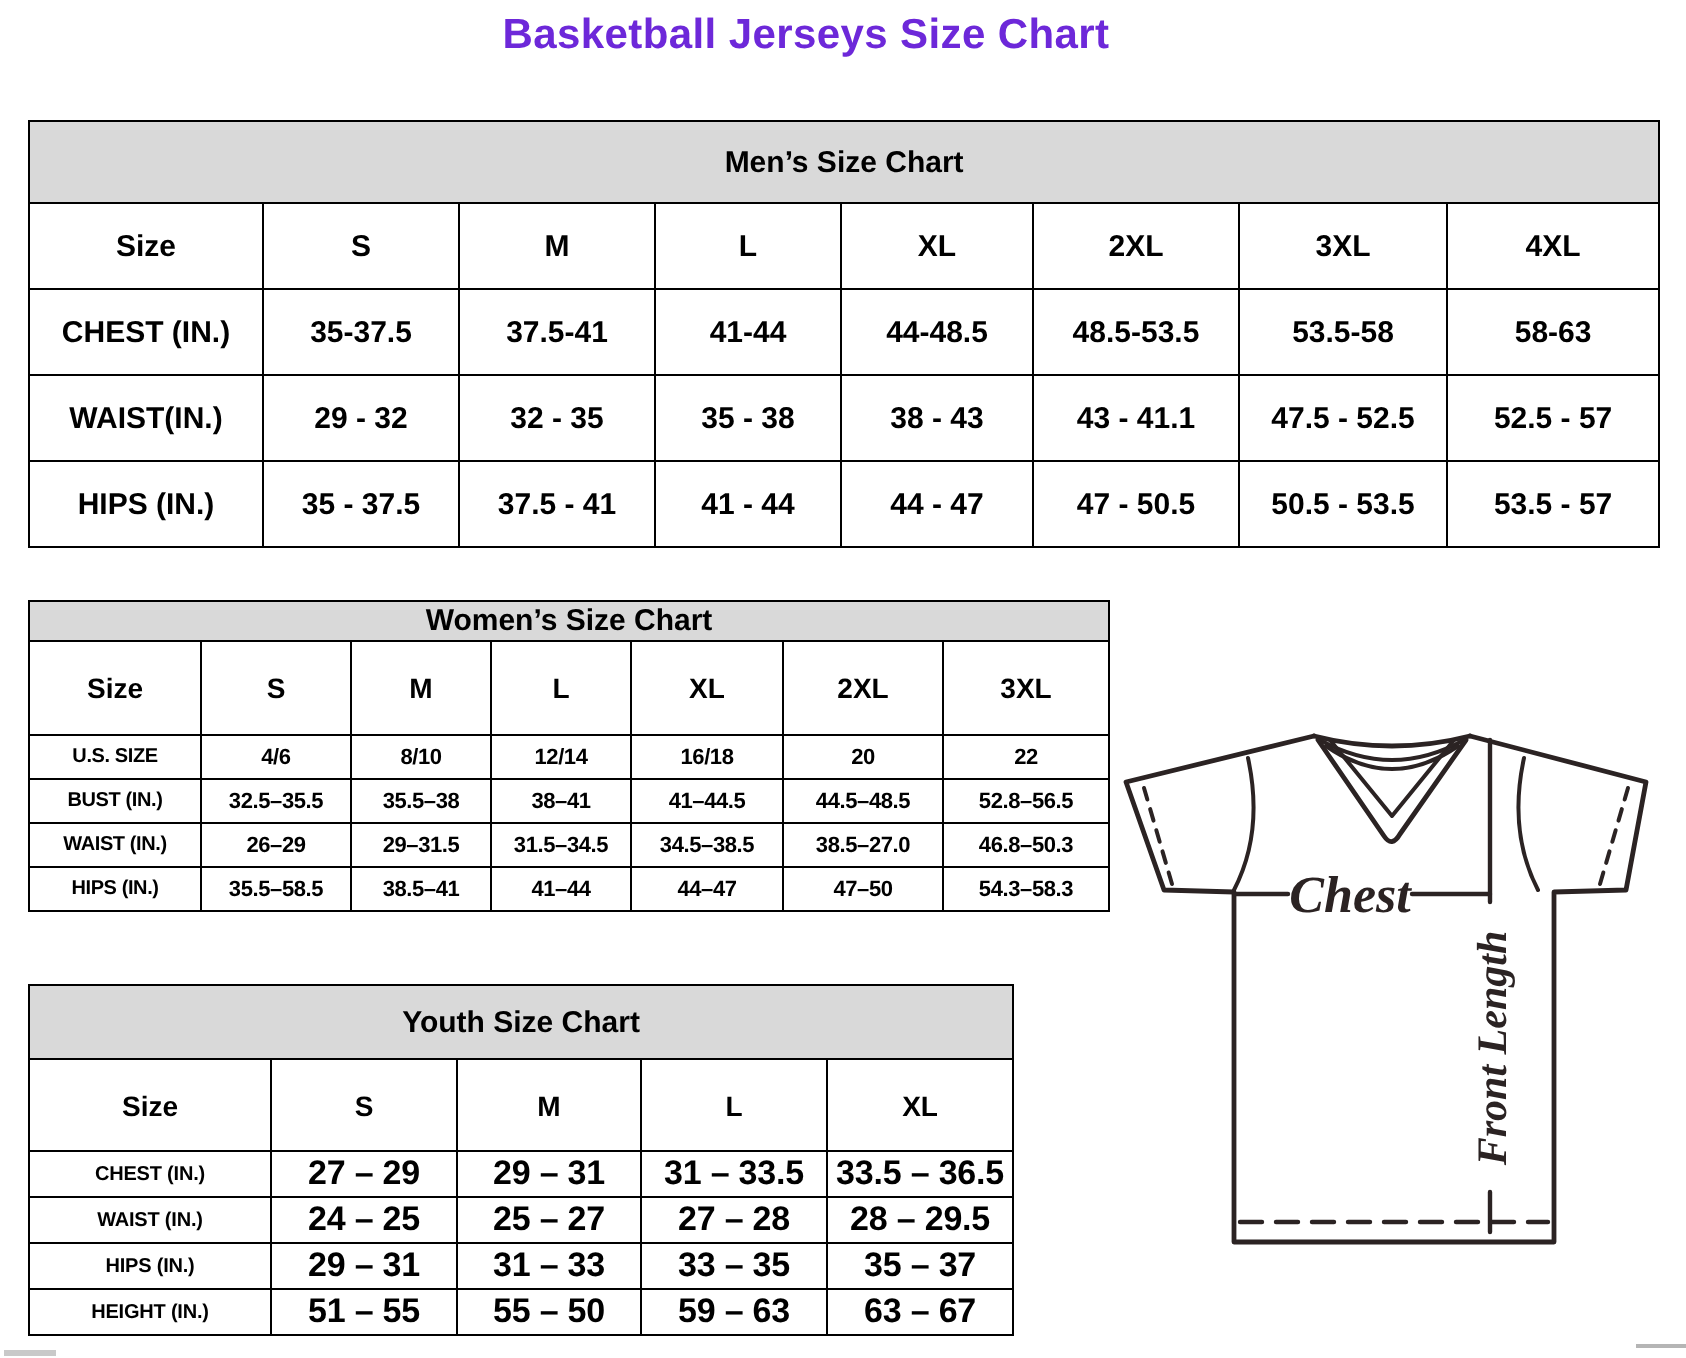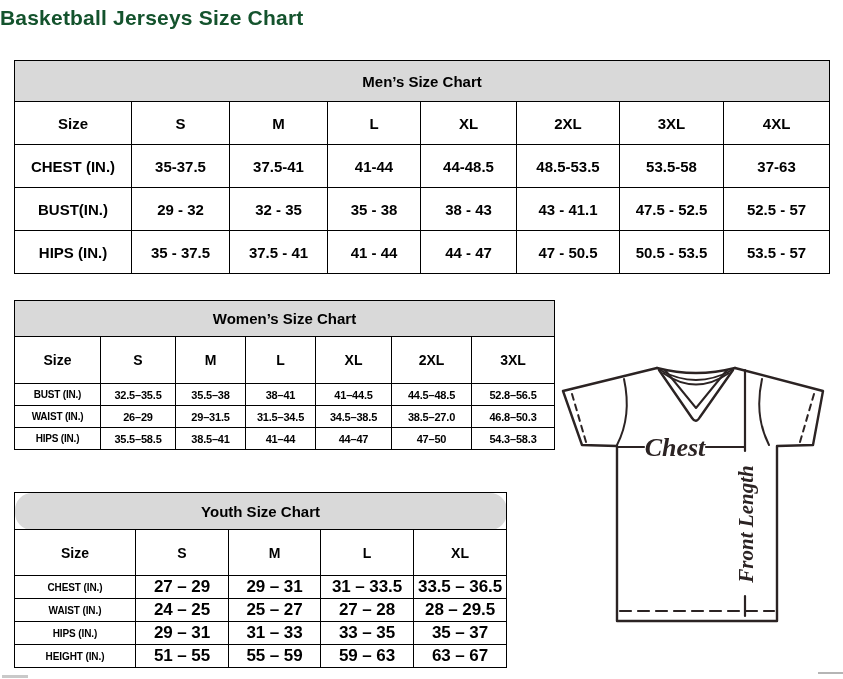--- a/index.html
+++ b/index.html
@@ -1,43 +1,43 @@
 <!DOCTYPE html>
 <html><head>
 <meta charset="utf-8">
 <style>
   * { margin:0; padding:0; box-sizing:border-box; }
   html,body { width:843px; height:679px; background:#ffffff; font-family:"Liberation Sans", sans-serif; position:relative; overflow:hidden; }
   .page { position:absolute; inset:0; width:843px; height:679px; background:#fff; }
 
-  .page-title { position:absolute; top:6px; left:0; width:806px; text-align:left;
-    font-size:21px; font-weight:bold; color:#14532d; letter-spacing:0.2px; }
+  .page-title { position:absolute; top:6px; left:0; width:806px; text-align:center;
+    font-size:21px; font-weight:bold; color:#6d28d9; letter-spacing:0.2px; }
 
   table.tbl { position:absolute; border-collapse:collapse; table-layout:fixed; background:#fff; }
   table.tbl td { border:1.5px solid #000; text-align:center; vertical-align:middle;
     font-weight:bold; color:#000; padding:0; overflow:hidden; white-space:nowrap; }
   td.tbl-title { background:#d9d9d9; font-size:15px; }
 
   
   .mens { left:14px; top:60px; width:815px;padding-left:32px; }
   .mens td { font-size:15px; }
   .mens .trow-title td { height:41px; }
   .mens .trow-head td { height:43px; }
   .mens .trow-data td { height:43px; }
 
   
   .womens { left:14px; top:300px; width:540px; }
-  .womens .trow-title td { height:36px; }
+  .womens .trow-title td { height:20px; }
   .womens .trow-head td { height:47px; font-size:14px; }
   .womens .trow-data td { height:22px; font-size:11px; letter-spacing:-0.2px; }
   .womens .trow-data td.lbl { font-size:10px; }
 
   
   .youth { left:14px; top:492px; width:492px; }
-  .youth .trow-title td { height:37px;border-radius:17px; }
+  .youth .trow-title td { height:37px; }
   .youth .trow-head td { height:46px; font-size:14px; }
   .youth .trow-data td { height:23px; font-size:17px; letter-spacing:-0.1px; }
   .youth .trow-data td.lbl { font-size:10px; }
 
   
   .diagram { position:absolute; left:560px; top:358px; width:283px; height:272px; }
 
   
   .sb-left  { position:absolute; left:2px;  top:675px; width:26px; height:3px; background:#c9c9c9; }
   .sb-right { position:absolute; left:818px; top:672px; width:25px; height:2px; background:#b5b5b5; }
@@ -75,24 +75,24 @@
       <td>4XL</td>
     </tr>
     <tr class="trow-data">
       <td class="lbl">CHEST (IN.)</td>
       <td>35-37.5</td>
       <td>37.5-41</td>
       <td>41-44</td>
       <td>44-48.5</td>
       <td>48.5-53.5</td>
       <td>53.5-58</td>
-      <td>37-63</td>
-    </tr>
-    <tr class="trow-data">
-      <td class="lbl">BUST(IN.)</td>
+      <td>58-63</td>
+    </tr>
+    <tr class="trow-data">
+      <td class="lbl">WAIST(IN.)</td>
       <td>29 - 32</td>
       <td>32 - 35</td>
       <td>35 - 38</td>
       <td>38 - 43</td>
       <td>43 - 41.1</td>
       <td>47.5 - 52.5</td>
       <td>52.5 - 57</td>
     </tr>
     <tr class="trow-data">
       <td class="lbl">HIPS (IN.)</td>
@@ -124,20 +124,29 @@
     <tr class="trow-head">
       <td class="lbl">Size</td>
       <td>S</td>
       <td>M</td>
       <td>L</td>
       <td>XL</td>
       <td>2XL</td>
       <td>3XL</td>
     </tr>
     <tr class="trow-data">
+      <td class="lbl">U.S. SIZE</td>
+      <td>4/6</td>
+      <td>8/10</td>
+      <td>12/14</td>
+      <td>16/18</td>
+      <td>20</td>
+      <td>22</td>
+    </tr>
+    <tr class="trow-data">
       <td class="lbl">BUST (IN.)</td>
       <td>32.5–35.5</td>
       <td>35.5–38</td>
       <td>38–41</td>
       <td>41–44.5</td>
       <td>44.5–48.5</td>
       <td>52.8–56.5</td>
     </tr>
     <tr class="trow-data">
       <td class="lbl">WAIST (IN.)</td>
@@ -196,21 +205,21 @@
     <tr class="trow-data">
       <td class="lbl">HIPS (IN.)</td>
       <td>29 – 31</td>
       <td>31 – 33</td>
       <td>33 – 35</td>
       <td>35 – 37</td>
     </tr>
     <tr class="trow-data">
       <td class="lbl">HEIGHT (IN.)</td>
       <td>51 – 55</td>
-      <td>55 – 59</td>
+      <td>55 – 50</td>
       <td>59 – 63</td>
       <td>63 – 67</td>
     </tr>
   </tbody>
     </table>
 
   <svg class="diagram" viewBox="0 0 283 272" xmlns="http://www.w3.org/2000/svg">
     <g fill="none" stroke="#2b2323" stroke-width="2.4" stroke-linejoin="round" stroke-linecap="round">
 
       <path d="M97,10 L3,33 L22,87 L57,88 L57,263 L217,263 L217,88 L253,87 L263,33 L175,10"></path>

